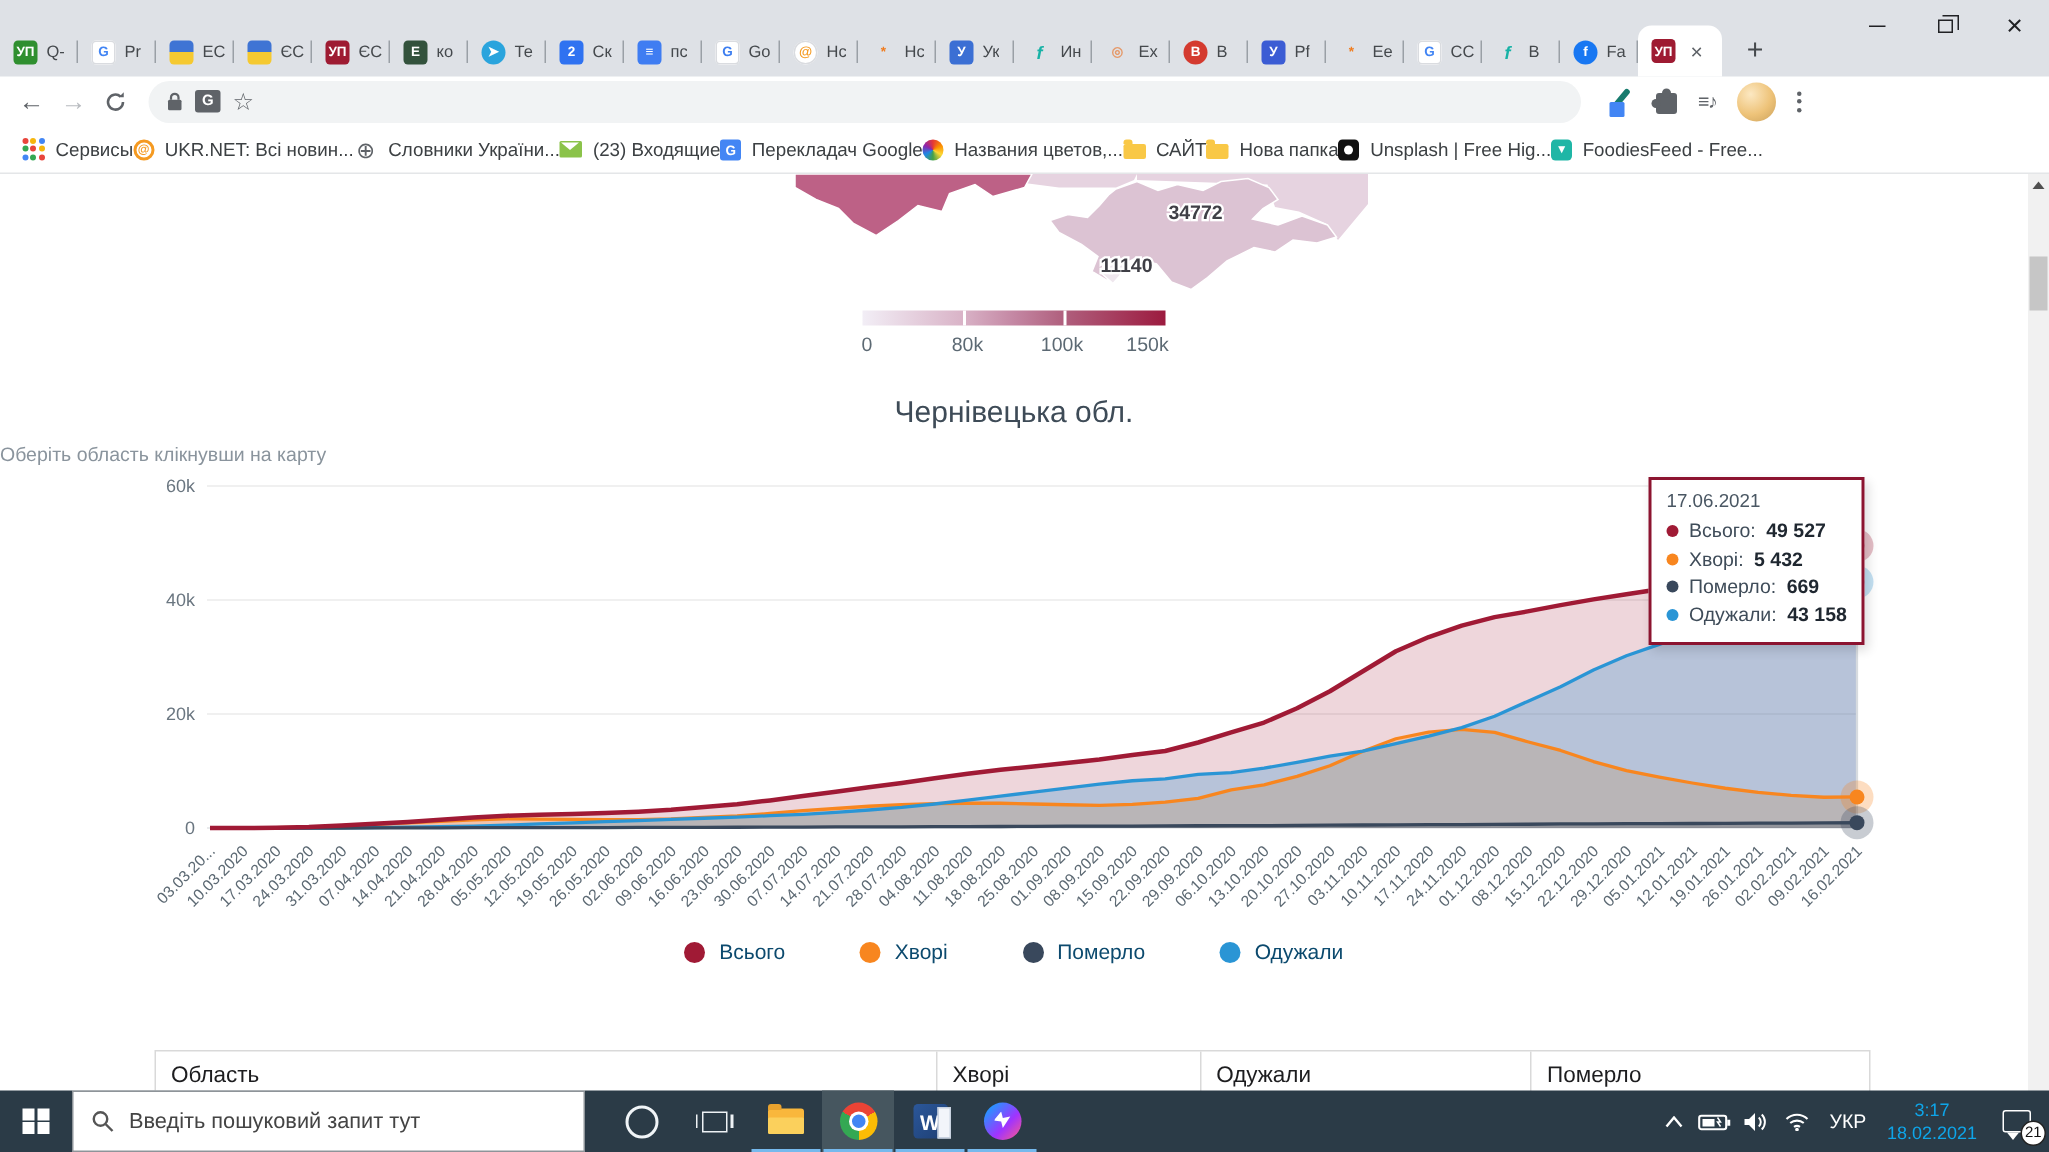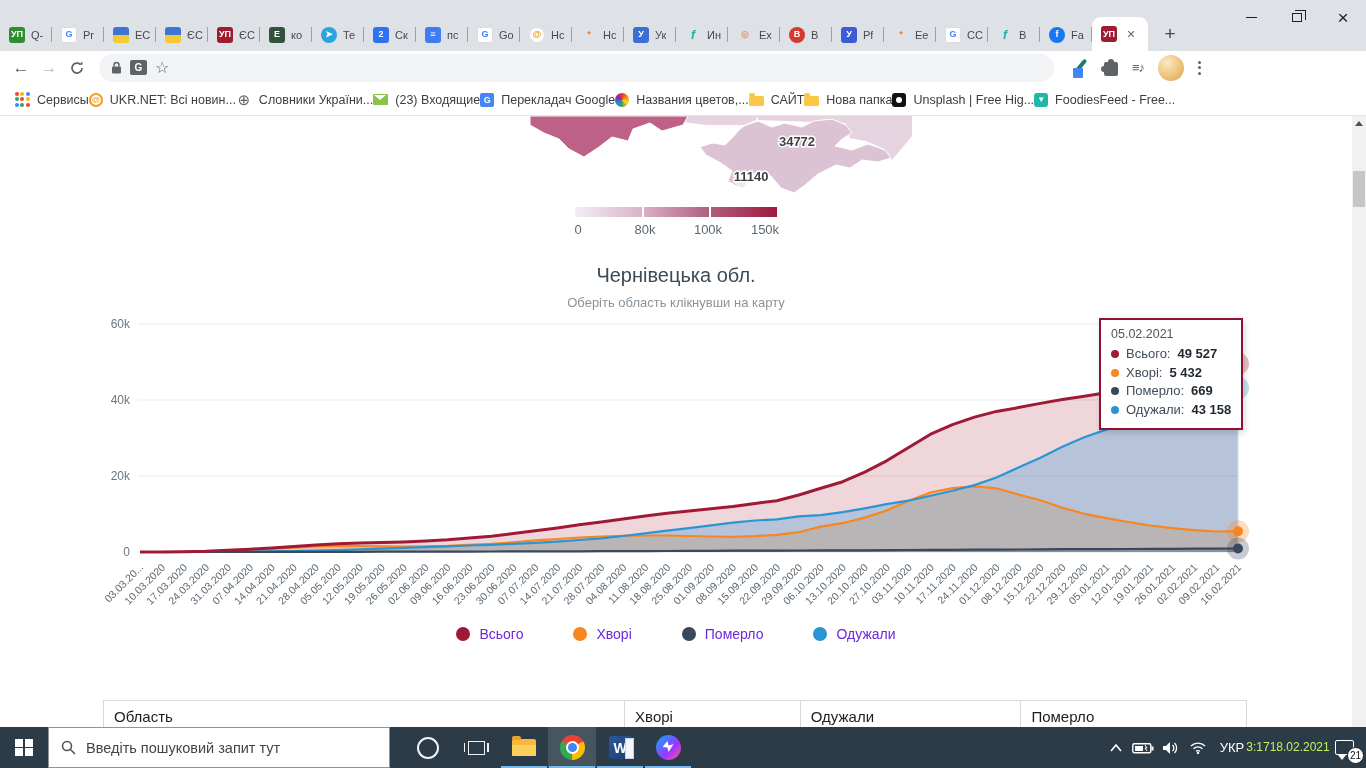--- a/index.html
+++ b/index.html
@@ -55,29 +55,29 @@
 .bi-folder::before{content:"";position:absolute;top:-3px;left:0;width:6px;height:3px;background:#f9c846;border-radius:2px 2px 0 0}
 .bi-camera{width:14px;height:14px;background:#111;border-radius:3px;position:relative}
 .bi-camera::before{content:"";position:absolute;left:4px;top:4px;width:6px;height:6px;border-radius:50%;background:#fff}
 .bi-foodies{width:14px;height:14px;background:#1fb6a6;border-radius:3px;color:#fff;font-size:8px;display:flex;align-items:center;justify-content:center}
 
 .content{position:relative;height:627px;background:#fff;overflow:hidden}
 .scalebar{position:absolute;left:575px;top:91px;width:202px;height:10px;background:linear-gradient(90deg,#f2eef6 0%,#d9b3c7 33%,#c487a3 50%,#b0607e 66%,#9c1b3f 100%)}
 .scalebar i{position:absolute;top:0;width:2px;height:10px;background:#fff}
 .stick{position:absolute;top:106px;transform:translateX(-50%);font-size:13px;color:#5c6973}
 .ctitle{position:absolute;left:0;top:148px;width:1352px;text-align:center;font-size:20px;color:#3e4b57}
-.csub{position:absolute;left:0;top:179px;width:1352px;text-align:center;font-size:13px;color:#8a949d}
+.csub{position:absolute;left:0;top:179px;width:1352px;text-align:left;font-size:13px;color:#8a949d}
 #chart{position:absolute;left:0;top:200px;overflow:visible;font-family:"Liberation Sans",sans-serif}
 .tt{position:absolute;left:1099px;top:202px;background:#fff;border:2px solid #8c1430;padding:7px 10px 9px;font-size:13px;color:#3f4c59;box-shadow:2px 3px 7px rgba(0,0,0,.14);z-index:5;white-space:nowrap}
 .tt .d{margin-bottom:4px;font-size:12.5px;color:#4a5763}
 .tt .row{display:flex;align-items:center;gap:7px;line-height:18.5px}
 .tt .row b{color:#1f2730}
 .dot{width:8px;height:8px;border-radius:50%;flex:0 0 auto}
 .legend{position:absolute;left:0;top:510px;width:1352px;display:flex;justify-content:center;gap:50px}
-.litem{display:flex;align-items:center;gap:9px;font-size:14px;color:#6d28d9}
+.litem{display:flex;align-items:flex-end;gap:9px;font-size:14px;color:#0c4a6e}
 .litem .dot{width:14px;height:14px}
 .tbl{position:absolute;left:103px;top:584px;width:1144px;border:1px solid #d9d9d9;background:#fff}
 .hrow{display:flex;height:33px;border-bottom:2px solid #14b8a6}
 .cell{display:flex;align-items:center;padding-left:10px;font-size:15px;color:#1d1d1f;border-right:1px solid #d9d9d9;height:100%}
 .cell:last-child{border-right:none}
 .prow{height:10px}
 .sb{position:absolute;right:0;top:0;width:14px;height:627px;background:#f1f1f1}
 .sb .tri{position:absolute;left:3px;width:0;height:0;border-left:4px solid transparent;border-right:4px solid transparent}
 .sb .up{top:5px;border-bottom:5px solid #505050}
 .sb .dn{bottom:5px;border-top:5px solid #505050}
@@ -102,21 +102,21 @@
 .folder::after{content:"";position:absolute;left:0;bottom:0;width:24px;height:11px;background:#fbd05c;border-radius:1px}
 .chrome{width:25px;height:25px;border-radius:50%;background:conic-gradient(from 60deg,#fbbc05 0 120deg,#34a853 0 240deg,#ea4335 0 360deg);position:relative}
 .chrome::before{content:"";position:absolute;inset:6px;background:#fff;border-radius:50%}
 .chrome::after{content:"";position:absolute;inset:8px;background:#4285f4;border-radius:50%}
 .wordic{width:23px;height:23px;background:linear-gradient(135deg,#2b579a,#1e3f73);border-radius:3px;color:#fff;font-size:14px;font-weight:bold;display:flex;align-items:center;justify-content:center;position:relative}
 .wordic::after{content:"";position:absolute;right:-2px;top:2px;width:7px;height:19px;background:#f2f5fa;border:1px solid #c8d2e0}
 .msgr{width:25px;height:25px;border-radius:50%;background:linear-gradient(135deg,#00b2ff,#a033ff 60%,#ff5c87);position:relative}
 .msgr::before{content:"";position:absolute;left:7px;top:6px;width:11px;height:11px;background:#fff;clip-path:polygon(0 55%,45% 0,55% 40%,100% 30%,55% 100%,45% 60%)}
 .tray{color:#fff}
 .ukr{font-size:13px;color:#fff}
-.clock{flex-direction:row;line-height:15px;font-size:12px;color:#bef264}
+.clock{flex-direction:column;line-height:15px;font-size:12px;color:#0ea5e9}
 .notif{position:relative}
 .notifbox{width:19px;height:15px;border:1.6px solid #fff;border-radius:2px;position:relative}
 .notifbox::after{content:"";position:absolute;left:2px;bottom:-6px;border-left:4px solid transparent;border-right:4px solid transparent;border-top:5px solid #fff}
 .badge{position:absolute;right:2px;bottom:4px;width:17px;height:17px;border-radius:50%;background:#fff;border:1.5px solid #222;color:#111;font-size:10px;display:flex;align-items:center;justify-content:center}
 </style>
 </head>
 <body>
 
 <div class="tabstrip">
   <div id="tabs" style="display:flex;align-items:flex-end">
@@ -403,21 +403,21 @@
       <text x="1110.24" y="252" text-anchor="end" font-size="10.5" fill="#5c6973" transform="rotate(-45 1110.24 252)">05.01.2021</text>
       <text x="1132.2" y="252" text-anchor="end" font-size="10.5" fill="#5c6973" transform="rotate(-45 1132.2 252)">12.01.2021</text>
       <text x="1154.1599999999999" y="252" text-anchor="end" font-size="10.5" fill="#5c6973" transform="rotate(-45 1154.1599999999999 252)">19.01.2021</text>
       <text x="1176.12" y="252" text-anchor="end" font-size="10.5" fill="#5c6973" transform="rotate(-45 1176.12 252)">26.01.2021</text>
       <text x="1198.08" y="252" text-anchor="end" font-size="10.5" fill="#5c6973" transform="rotate(-45 1198.08 252)">02.02.2021</text>
       <text x="1220.04" y="252" text-anchor="end" font-size="10.5" fill="#5c6973" transform="rotate(-45 1220.04 252)">09.02.2021</text>
       <text x="1242" y="252" text-anchor="end" font-size="10.5" fill="#5c6973" transform="rotate(-45 1242 252)">16.02.2021</text>
     </svg>
 
   <div class="tt" id="tooltip">
-    <div class="d">05.02.2021</div>
+    <div class="d">17.06.2021</div>
   <div class="row">
         <span class="dot" style="background: rgb(160, 26, 53);"></span>
         <span>Всього: </span>
         <b>49 527</b>
       </div>
       <div class="row">
         <span class="dot" style="background: rgb(248, 134, 31);"></span>
         <span>Хворі: </span>
         <b>5 432</b>
       </div>

